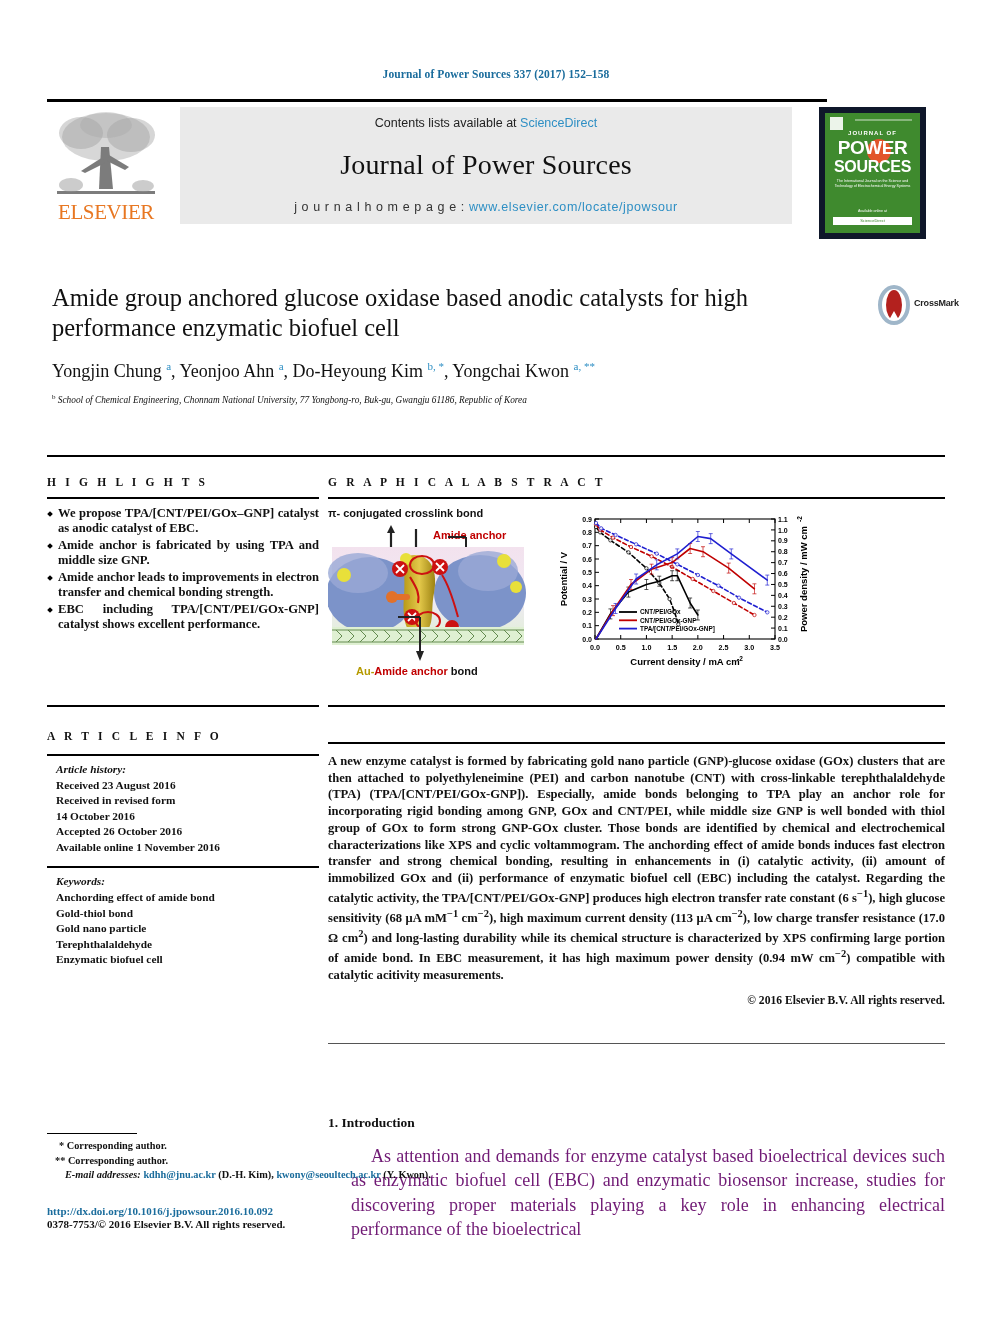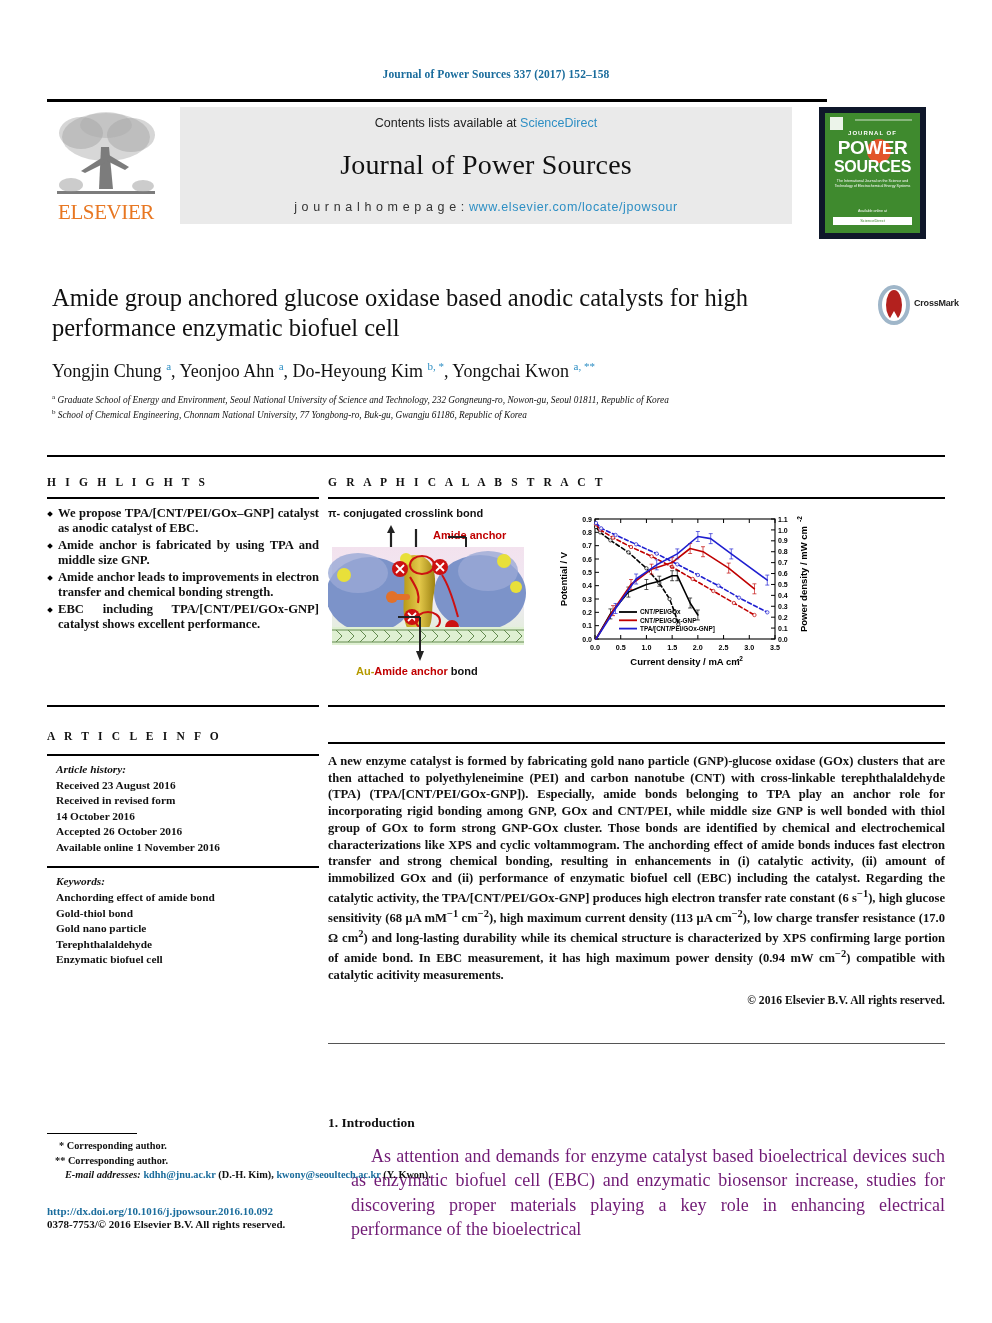--- a/index.html
+++ b/index.html
@@ -190,21 +190,20 @@
         <div>Available online at</div>
         <div class="cv-fwhite">ScienceDirect</div>
       </div>
     </div>
   </div>
 
   <div class="titleblock">
     <div class="ptitle">Amide group anchored glucose oxidase based anodic catalysts for high performance enzymatic biofuel cell</div>
     <div class="authors">Yongjin Chung <sup>a</sup>, Yeonjoo Ahn <sup>a</sup>, Do-Heyoung Kim <sup>b, *</sup>, Yongchai Kwon <sup>a, **</sup></div>
     <div class="affil">
-      <div><sup>a</sup> <span>Graduate School of Energy and Environment, Seoul National University of Science and Technology, 232 Gongneung-ro, Nowon-gu, Seoul 01811, Republic of Korea</span></div>
       <div><sup>b</sup> <span>School of Chemical Engineering, Chonnam National University, 77 Yongbong-ro, Buk-gu, Gwangju 61186, Republic of Korea</span></div>
     </div>
 
     <div class="crossmark">
       <svg width="40" height="40" viewBox="0 0 40 40">
         <ellipse cx="20" cy="20" rx="14" ry="18" fill="none" stroke="#9fb6c9" stroke-width="4"></ellipse>
         <ellipse cx="20" cy="20" rx="8" ry="15" fill="#b3211e"></ellipse>
         <path d="M20 26 L15 35 L25 35 Z" fill="#fff"></path>
       </svg>
       <div class="cmtxt">CrossMark</div>

